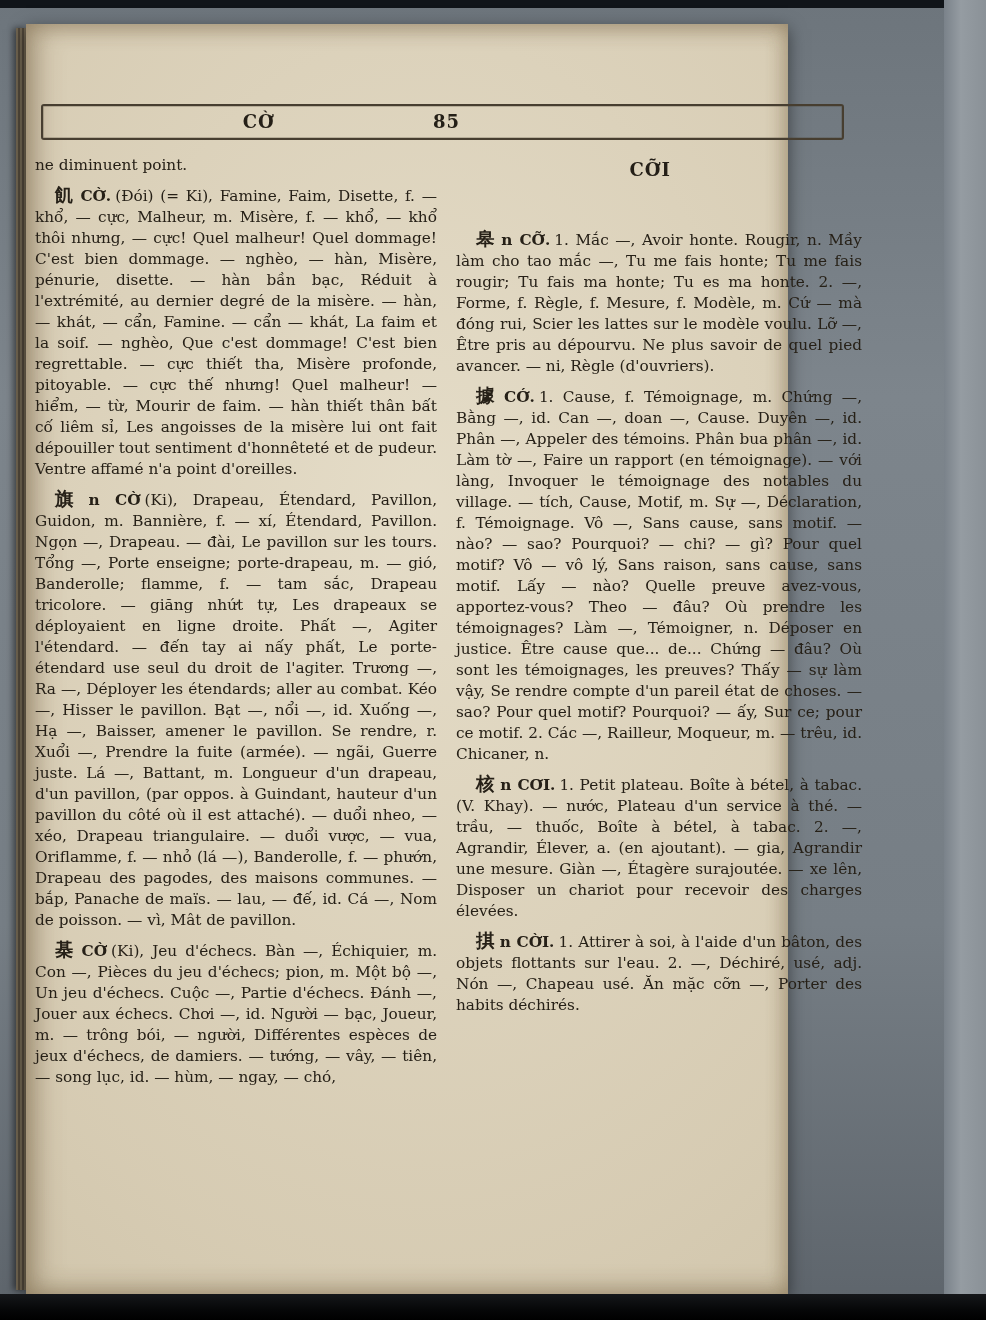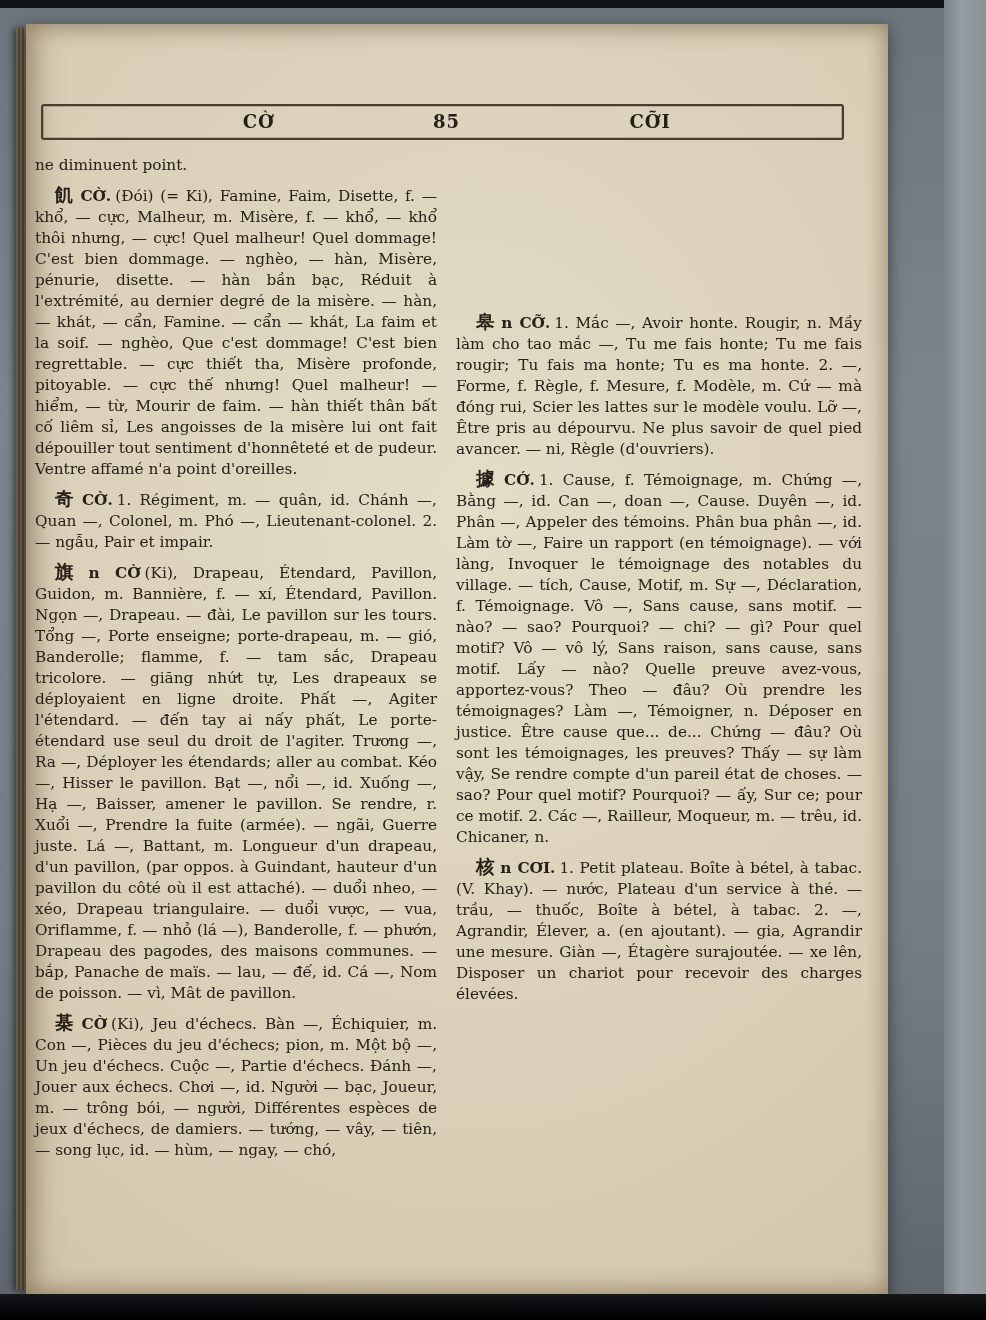--- a/index.html
+++ b/index.html
@@ -25,21 +25,21 @@
   .surface-right {
     position: absolute; top: 0; right: 0; width: 42px; height: 100%;
     background: linear-gradient(90deg, #7a828a 0%, #959ca2 40%, #8a9197 100%);
   }
   .book-edge-left {
     position: absolute; left: 16px; top: 28px; width: 12px; height: 1262px;
     background: repeating-linear-gradient(90deg, #6f6450 0 2px, #50473a 2px 4px);
     box-shadow: -3px 0 6px rgba(0,0,0,.45);
   }
   .page {
-    position: absolute; left: 26px; top: 24px; width: 862px; height: 1272px;
+    position: absolute; left: 26px; top: 24px; width: 762px; height: 1272px;
     background: radial-gradient(130% 110% at 52% 38%, #ddd4be 0%, #d7ccb3 55%, #c8bc a0 100%);
     background-color: #d7ccb4;
     background-image: radial-gradient(130% 110% at 52% 38%, rgba(230,222,202,.9) 0%, rgba(214,203,178,.6) 55%, rgba(196,184,156,.9) 100%);
     box-shadow: 0 5px 16px rgba(0,0,0,.5),
                 inset 14px 0 26px rgba(90,70,40,.28),
                 inset -6px 0 18px rgba(110,90,55,.18),
                 inset 0 -10px 22px rgba(110,90,55,.22),
                 inset 0 8px 18px rgba(110,90,55,.16);
     color: #241f17;
     padding-left: 12px;
@@ -50,21 +50,21 @@
     border-radius: 3px;
     box-shadow: inset 0 0 0 1px rgba(71,62,48,.25);
   }
   .header-box .hw {
     position: absolute; top: 0; height: 32px; line-height: 32px;
     transform: translateX(-50%);
     font-weight: bold; font-size: 18px; letter-spacing: 1px;
   }
   .hw-left  { left: 27%; }
   .hw-num   { left: 50.5%; font-size: 21px; letter-spacing: 2px; text-align: center; }
-  .hw-right { left: 76%; }
+  .hw-right { left: 76%; margin-top: 48px; }
   .columns {
     position: absolute; left: 9px; top: 131px; width: 828px;
     display: flex; align-items: center;
   }
   .col {
     font-size: 15.3px; line-height: 21px; text-align: justify;
     color: #262017;
   }
   .col-left  { width: 402px; }
   .col-right { width: 406px; }
@@ -96,41 +96,41 @@
     <div class="columns">
 
       <div class="col col-left">
         <p class="cont">
           <span>ne diminuent point.</span>
         </p>
         <p class="entry">
           <span class="cjk">飢</span><span class="label">CỜ.</span><span>(Đói) (= Ki), Famine, Faim, Disette, f. — khổ, — cực, Malheur, m. Misère, f. — khổ, — khổ thôi nhưng, — cực! Quel malheur! Quel dommage! C'est bien dommage. — nghèo, — hàn, Misère, pénurie, disette. — hàn bần bạc, Réduit à l'extrémité, au dernier degré de la misère. — hàn, — khát, — cẩn, Famine. — cẩn — khát, La faim et la soif. — nghèo, Que c'est dommage! C'est bien regrettable. — cực thiết tha, Misère profonde, pitoyable. — cực thế nhưng! Quel malheur! — hiểm, — từ, Mourir de faim. — hàn thiết thân bất cố liêm sỉ, Les angoisses de la misère lui ont fait dépouiller tout sentiment d'honnêteté et de pudeur. Ventre affamé n'a point d'oreilles.</span>
         </p>
         <p class="entry">
-          <span class="cjk">奇</span><span class="label">CỜ.</span><span>1. Régiment, m. — quân, id. Chánh —, Quan —, Colonel, m. Phó —, Lieutenant-colonel. 2. — ngẫu, Pair et impair.</span>
-        </p>
-        <p class="entry">
           <span class="cjk">旗</span><span class="label">n CỜ</span><span>(Ki), Drapeau, Étendard, Pavillon, Guidon, m. Bannière, f. — xí, Étendard, Pavillon. Ngọn —, Drapeau. — đài, Le pavillon sur les tours. Tổng —, Porte enseigne; porte-drapeau, m. — gió, Banderolle; flamme, f. — tam sắc, Drapeau tricolore. — giăng nhứt tự, Les drapeaux se déployaient en ligne droite. Phất —, Agiter l'étendard. — đến tay ai nấy phất, Le porte-étendard use seul du droit de l'agiter. Trương —, Ra —, Déployer les étendards; aller au combat. Kéo —, Hisser le pavillon. Bạt —, nổi —, id. Xuống —, Hạ —, Baisser, amener le pavillon. Se rendre, r. Xuổi —, Prendre la fuite (armée). — ngãi, Guerre juste. Lá —, Battant, m. Longueur d'un drapeau, d'un pavillon, (par oppos. à Guindant, hauteur d'un pavillon du côté où il est attaché). — duổi nheo, — xéo, Drapeau triangulaire. — duổi vược, — vua, Oriflamme, f. — nhỏ (lá —), Banderolle, f. — phướn, Drapeau des pagodes, des maisons communes. — bắp, Panache de maïs. — lau, — đế, id. Cá —, Nom de poisson. — vì, Mât de pavillon.</span>
         </p>
         <p class="entry">
           <span class="cjk">棊</span><span class="label">CỜ</span><span>(Ki), Jeu d'échecs. Bàn —, Échiquier, m. Con —, Pièces du jeu d'échecs; pion, m. Một bộ —, Un jeu d'échecs. Cuộc —, Partie d'échecs. Đánh —, Jouer aux échecs. Chơi —, id. Người — bạc, Joueur, m. — trông bói, — người, Différentes espèces de jeux d'échecs, de damiers. — tướng, — vây, — tiên, — song lục, id. — hùm, — ngay, — chó,</span>
         </p>
       </div>
 
       <div class="divider"></div>
 
       <div class="col col-right">
         <p class="entry">
           <span class="cjk">皋</span><span class="label">n CỠ.</span><span>1. Mắc —, Avoir honte. Rougir, n. Mầy làm cho tao mắc —, Tu me fais honte; Tu me fais rougir; Tu fais ma honte; Tu es ma honte. 2. —, Forme, f. Règle, f. Mesure, f. Modèle, m. Cứ — mà đóng rui, Scier les lattes sur le modèle voulu. Lỡ —, Être pris au dépourvu. Ne plus savoir de quel pied avancer. — ni, Règle (d'ouvriers).</span>
         </p>
         <p class="entry">
           <span class="cjk">據</span><span class="label">CỚ.</span><span>1. Cause, f. Témoignage, m. Chứng —, Bằng —, id. Can —, doan —, Cause. Duyên —, id. Phân —, Appeler des témoins. Phân bua phân —, id. Làm tờ —, Faire un rapport (en témoignage). — với làng, Invoquer le témoignage des notables du village. — tích, Cause, Motif, m. Sự —, Déclaration, f. Témoignage. Vô —, Sans cause, sans motif. — nào? — sao? Pourquoi? — chi? — gì? Pour quel motif? Vô — vô lý, Sans raison, sans cause, sans motif. Lấy — nào? Quelle preuve avez-vous, apportez-vous? Theo — đâu? Où prendre les témoignages? Làm —, Témoigner, n. Déposer en justice. Être cause que... de... Chứng — đâu? Où sont les témoignages, les preuves? Thấy — sự làm vậy, Se rendre compte d'un pareil état de choses. — sao? Pour quel motif? Pourquoi? — ấy, Sur ce; pour ce motif. 2. Các —, Railleur, Moqueur, m. — trêu, id. Chicaner, n.</span>
         </p>
         <p class="entry">
           <span class="cjk">核</span><span class="label">n CƠI.</span><span>1. Petit plateau. Boîte à bétel, à tabac. (V. Khay). — nước, Plateau d'un service à thé. — trầu, — thuốc, Boîte à bétel, à tabac. 2. —, Agrandir, Élever, a. (en ajoutant). — gia, Agrandir une mesure. Giàn —, Étagère surajoutée. — xe lên, Disposer un chariot pour recevoir des charges élevées.</span>
         </p>
+        <p class="entry">
+          <span class="cjk">掑</span><span class="label">n CỜI.</span><span>1. Attirer à soi, à l'aide d'un bâton, des objets flottants sur l'eau. 2. —, Déchiré, usé, adj. Nón —, Chapeau usé. Ăn mặc cỡn —, Porter des habits déchirés.</span>
+        </p>
       </div>
 
     </div>
   </div>
 
   <div class="strip-bottom"></div>
 </div>
 
 </body></html>

